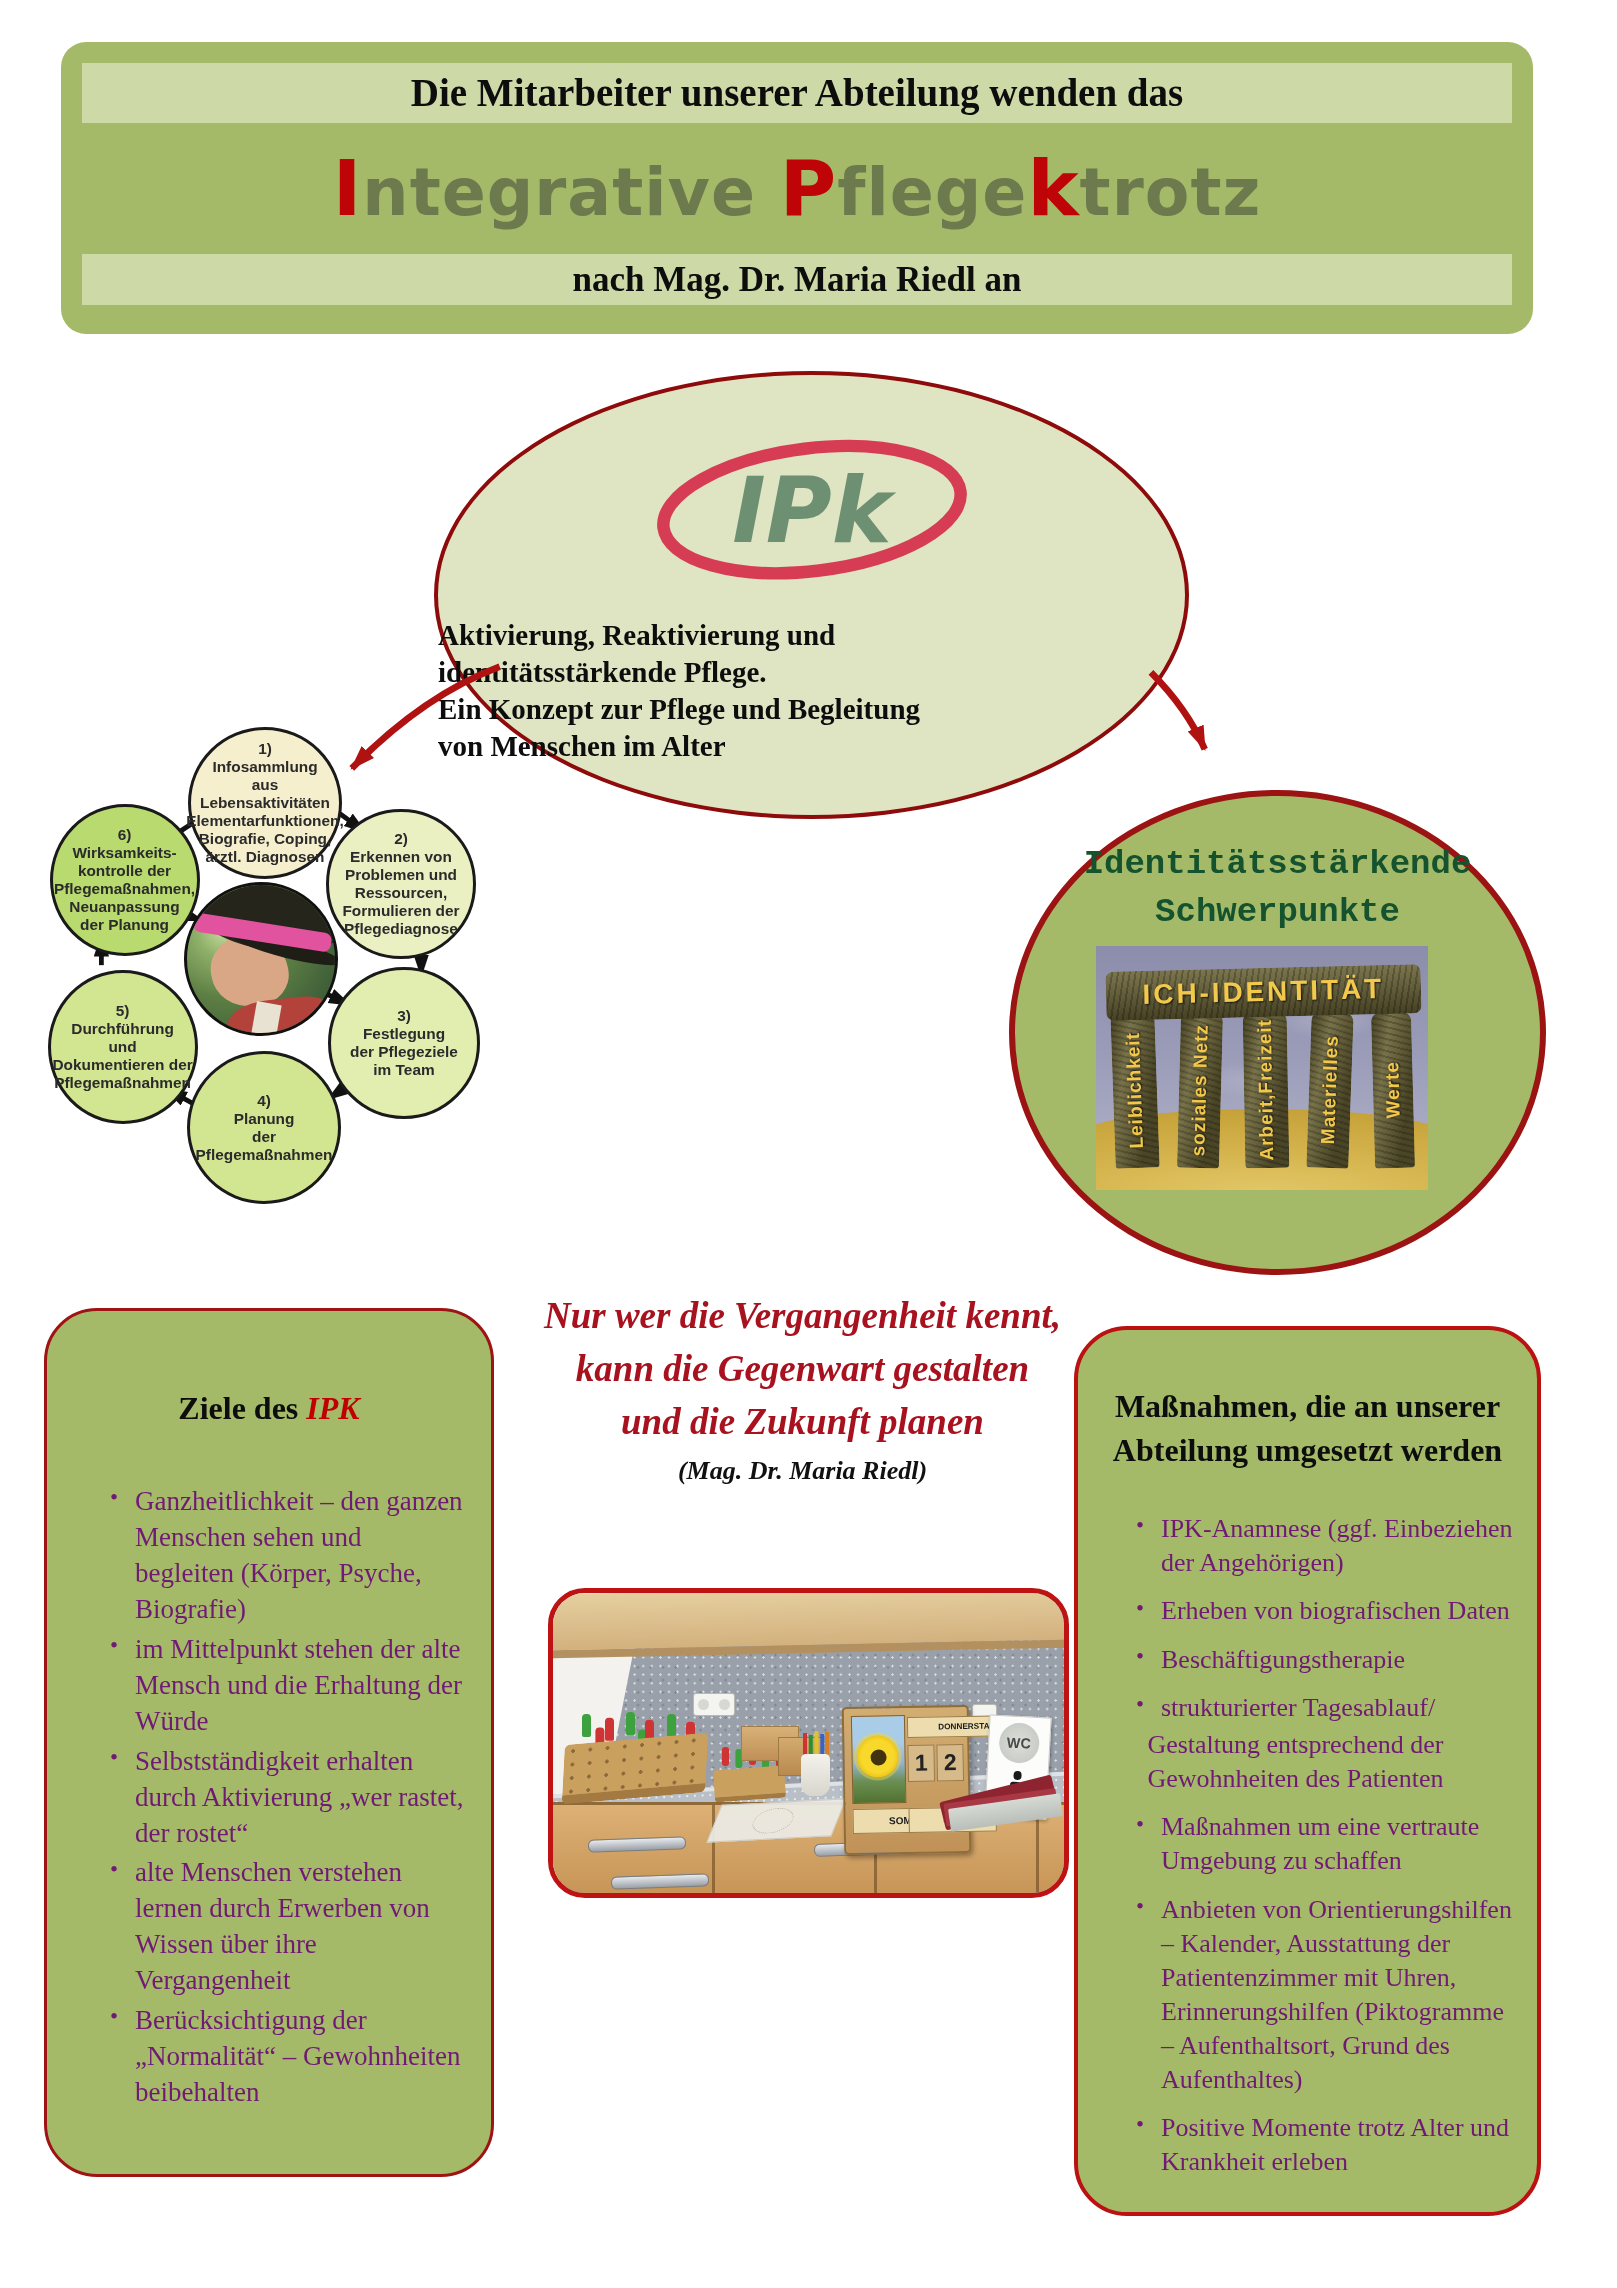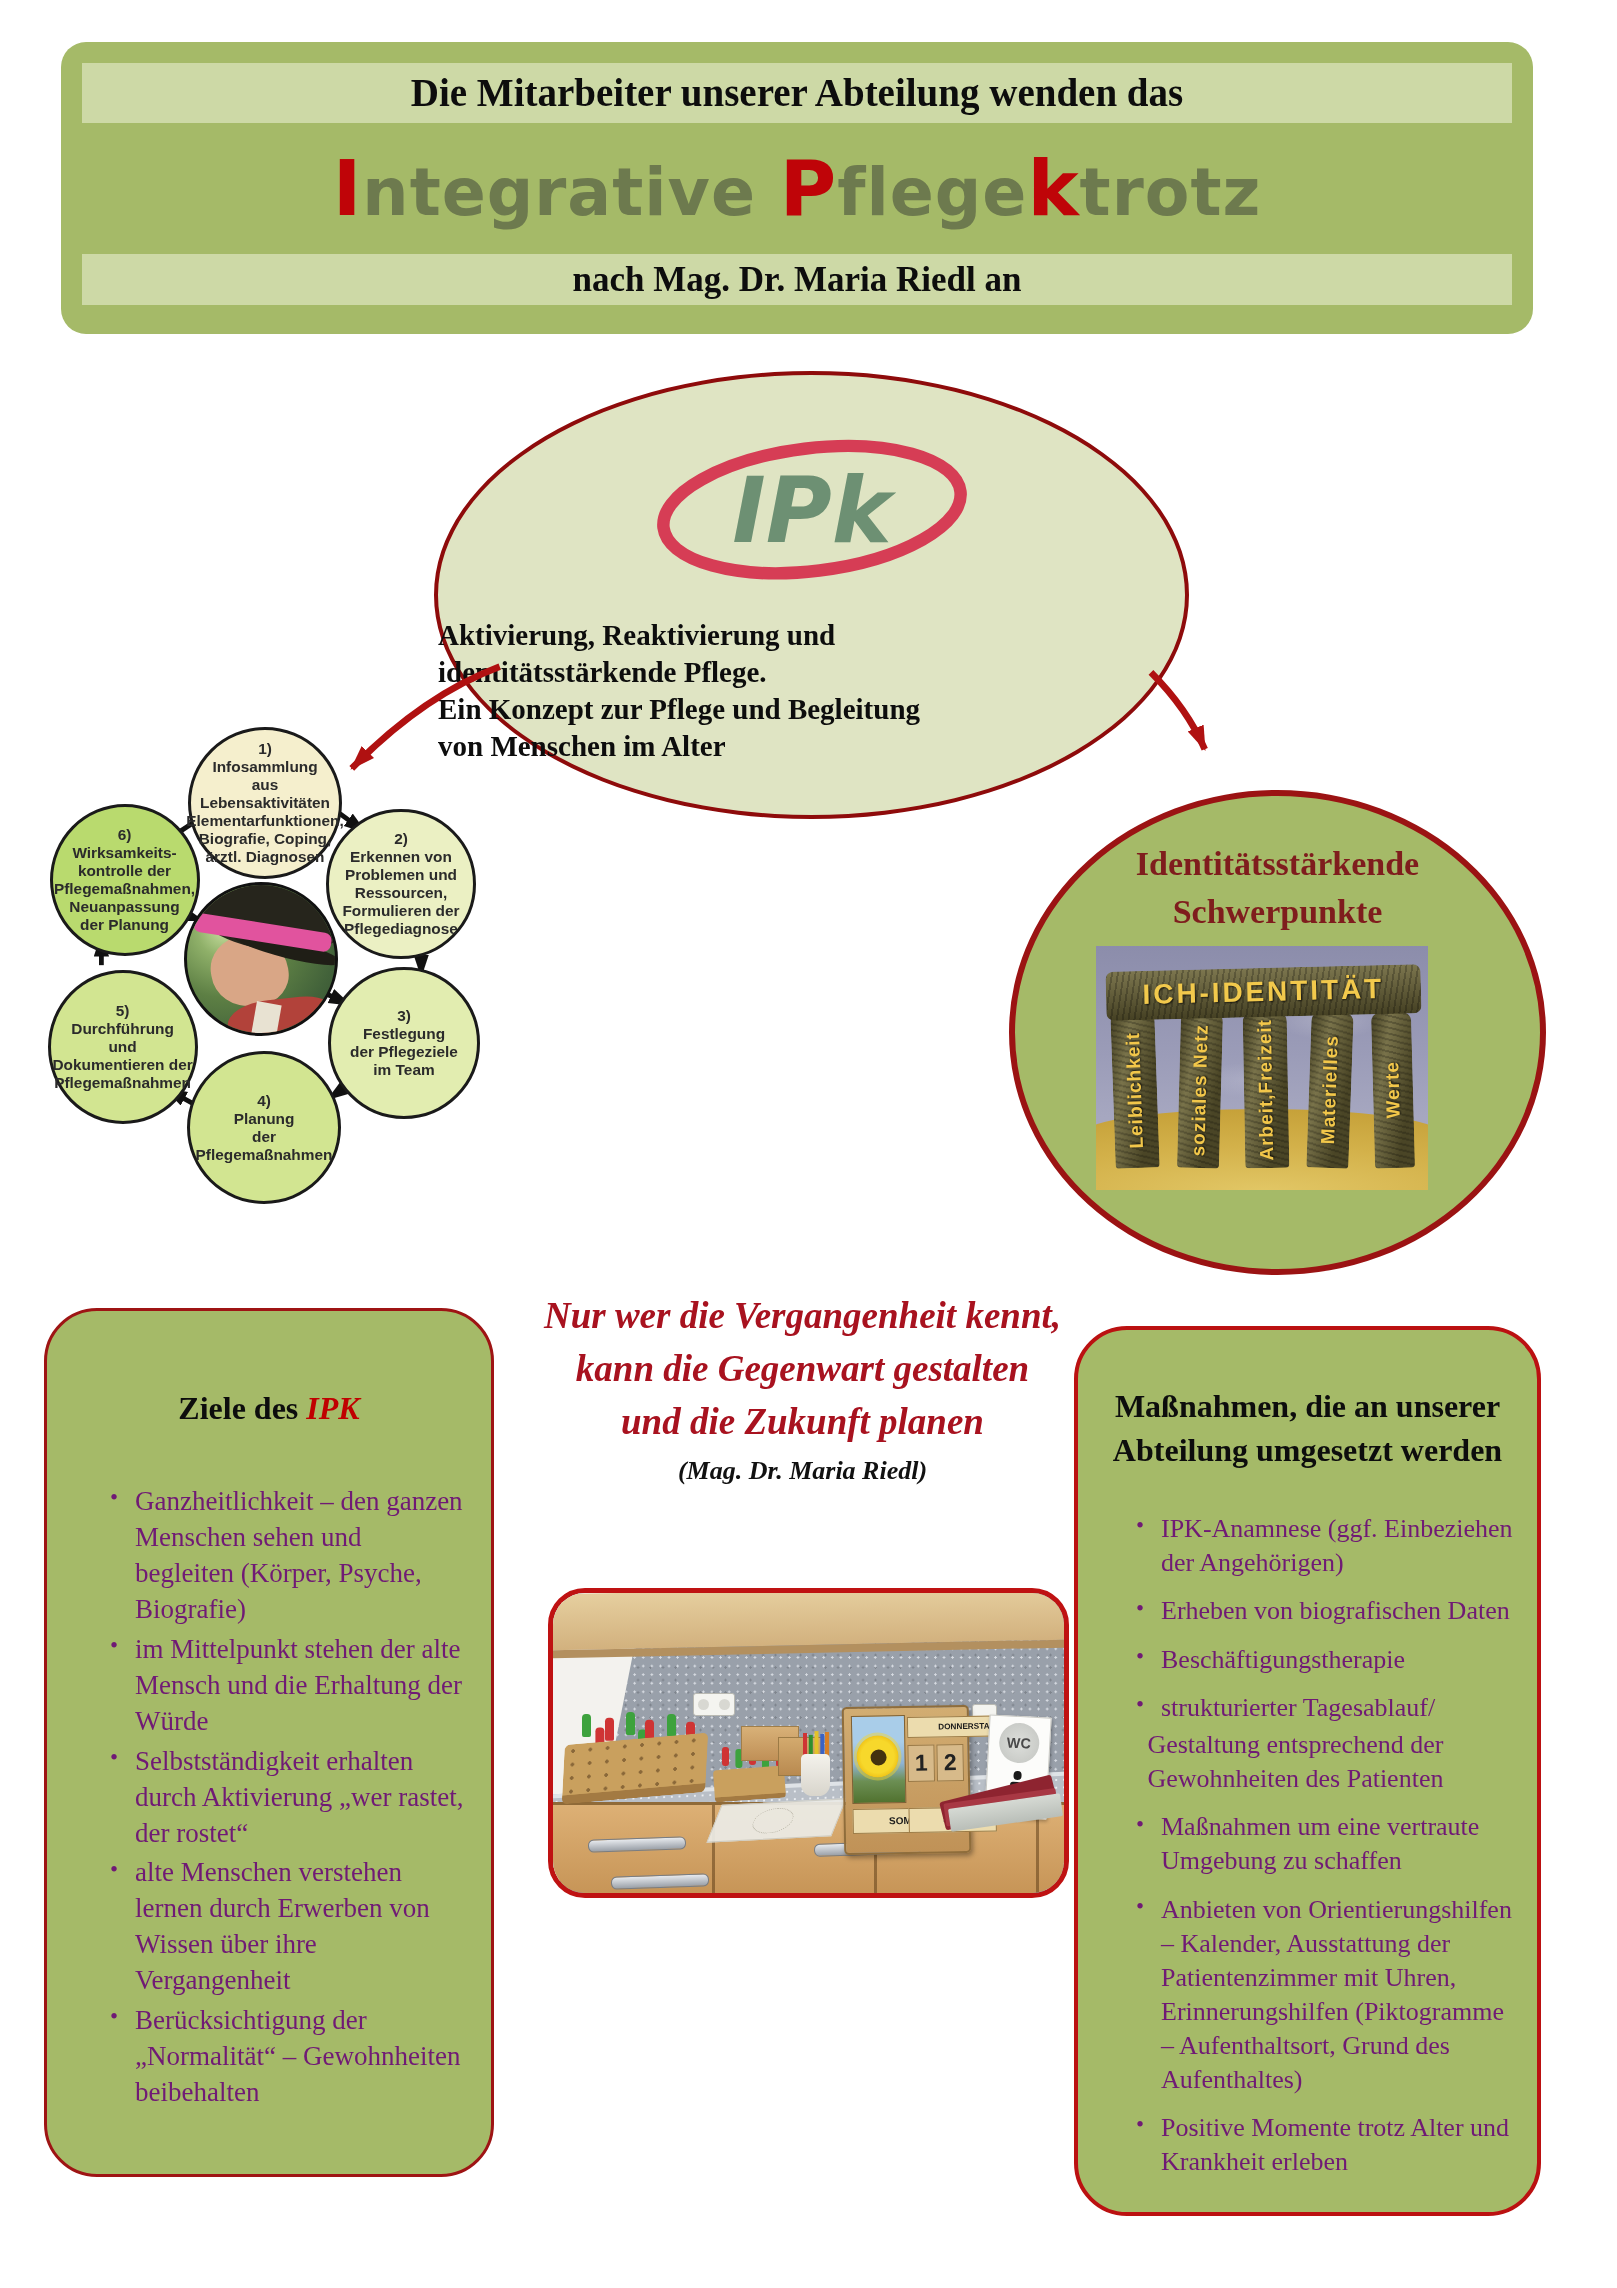--- a/index.html
+++ b/index.html
@@ -49,21 +49,21 @@
   .cp-hat{position:absolute;left:2%;top:-8%;width:108%;height:52%;background:#26251c;border-radius:50%;transform:rotate(9deg);}
   .cp-brim{position:absolute;left:30%;top:37%;width:76%;height:12%;background:#1f1e16;border-radius:50%;transform:rotate(14deg);}
   .cp-band{position:absolute;left:4%;top:26%;width:94%;height:13%;background:#e1539e;border-radius:7.7px;transform:rotate(9deg);}
   .cp-coat{position:absolute;left:28%;top:77%;width:72%;height:36%;background:#b2423a;border-radius:40% 30% 0 0;transform:rotate(-6deg);}
   .cp-shirt{position:absolute;left:45%;top:80%;width:17%;height:22%;background:#e8e2d2;transform:rotate(10deg);}
 
   
   .right-circle{position:absolute;left:1009px;top:790px;width:525px;height:473px;background:#a5ba68;
                 border:6.7px solid #9b1313;border-radius:50%;}
   .rc-title{position:absolute;top:44px;left:0;right:0;text-align:center;font-weight:bold;font-size:34px;
-            line-height:48px;color:#7f1d1d;white-space:pre-line;}
+            line-height:48px;color:#14532d;white-space:pre-line;font-family:Liberation Mono, monospace;}
   .pillars{position:absolute;left:81px;top:150px;width:332px;height:244px;overflow:hidden;
            background:linear-gradient(180deg,#8c8dab 0%,#9b9cb8 45%,#a6a7c0 70%,#a9aac2 100%);}
   .pillars::before{content:"";position:absolute;inset:0;z-index:0;background:
      radial-gradient(58px 23px at 25% 18%, rgba(255,255,255,.28), transparent 70%),
      radial-gradient(77px 29px at 70% 30%, rgba(255,255,255,.20), transparent 70%),
      radial-gradient(67px 25px at 45% 55%, rgba(230,230,240,.16), transparent 70%);}
   .sand{position:absolute;left:-4%;right:-4%;bottom:-1.9px;height:34%;z-index:1;
         background:radial-gradient(120% 100% at 50% 100%, #e2c766 0%, #d3b14a 55%, #c6a139 100%);
         border-radius:50% 50% 0 0/30% 30% 0 0;}
   .pillar-host{position:absolute;inset:0;}

